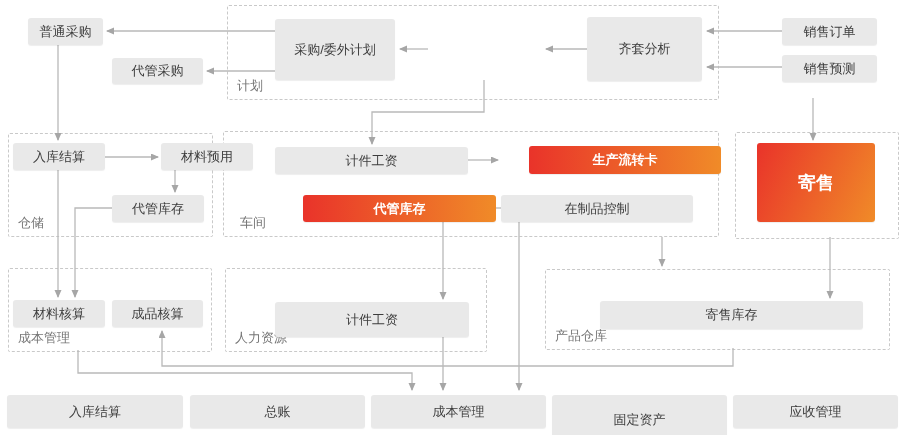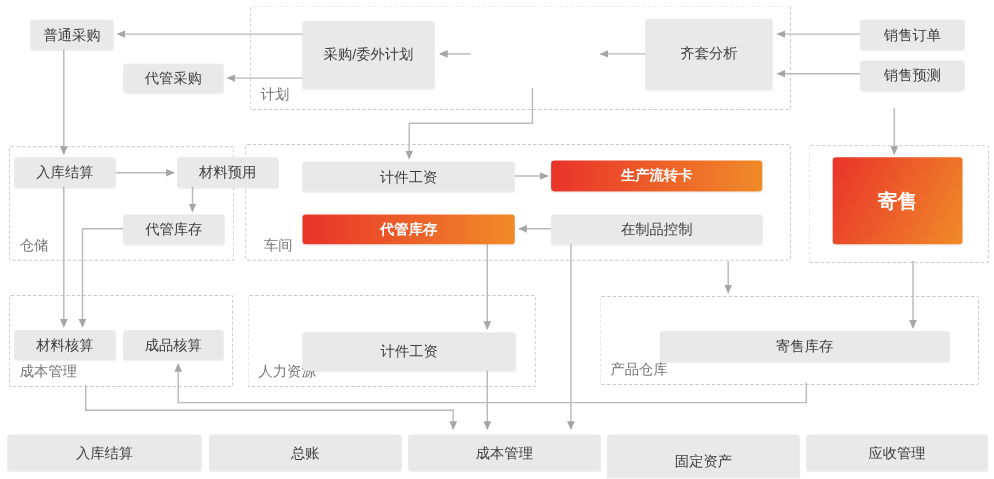--- a/index.html
+++ b/index.html
@@ -16,21 +16,21 @@
     white-space:nowrap;z-index:3;
   }
   .node{
     position:absolute;display:flex;align-items:center;justify-content:center;
     background:var(--c-box,#e9e9e9);border-radius:3px;z-index:2;
     font-size:13px;color:var(--c-text,#3d3d3d);white-space:nowrap;
     box-shadow:0 1px 1px rgba(0,0,0,0.07);cursor:default;
   }
   .node.hot{
     background:linear-gradient(90deg,var(--c-grad1,#e9332a),var(--c-grad2,#f08b28));
-    color:#fff;font-weight:bold;
+    color:#fff;font-weight:bold;margin-left:28px;
   }
   .node.big{
     background:linear-gradient(115deg,var(--c-grad1,#e9332a),var(--c-grad2,#f08b28));
     color:#fff;font-weight:bold;font-size:18px;
   }
   svg.wires{position:absolute;left:0;top:0;z-index:1;pointer-events:none;}
   svg.wires polyline,svg.wires line{fill:none;stroke:var(--c-line,#b9b9b9);stroke-width:1.3;}
 </style>
 </head>
 <body>

